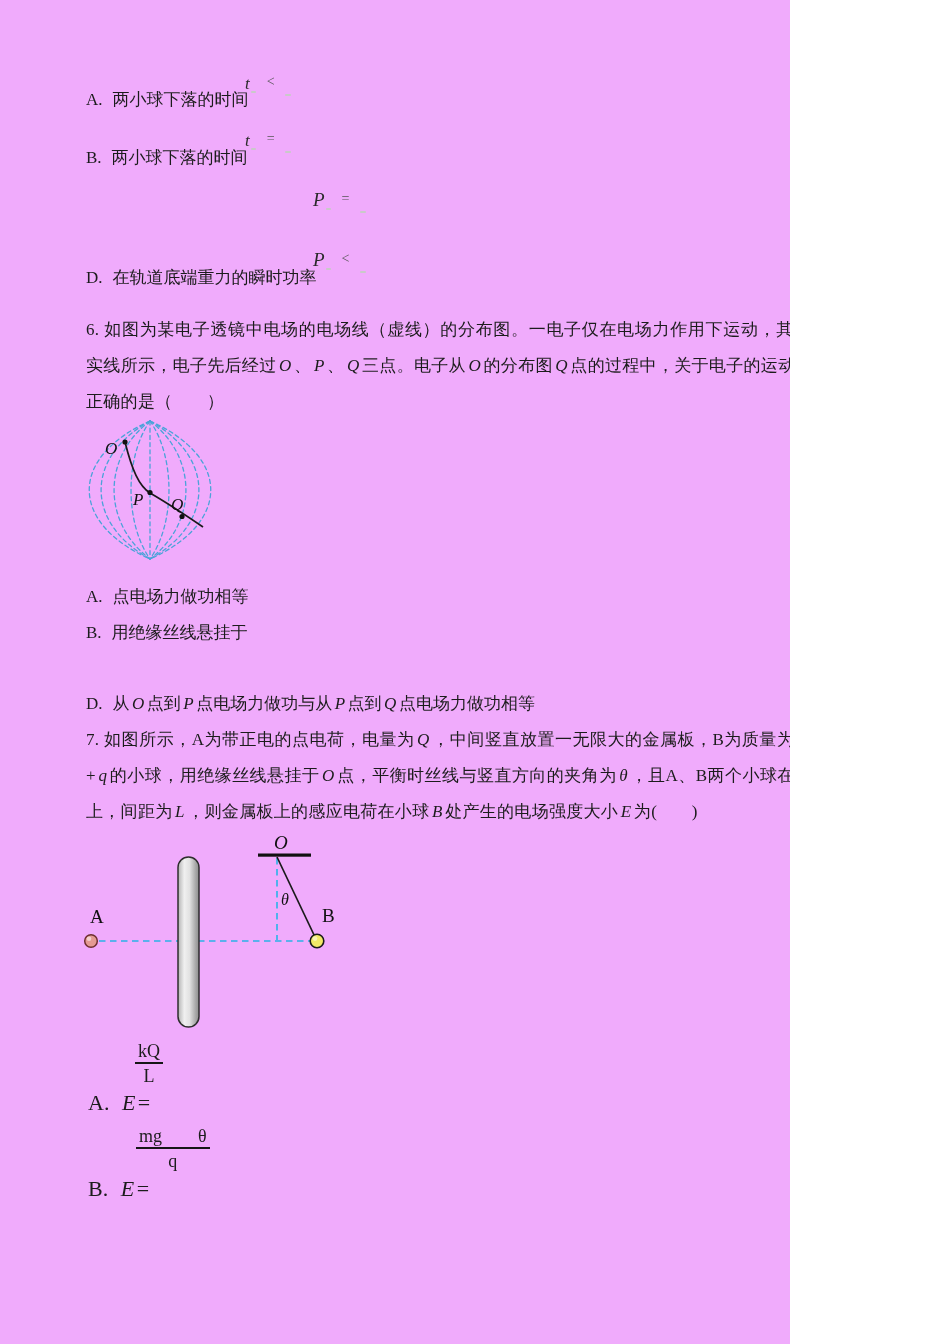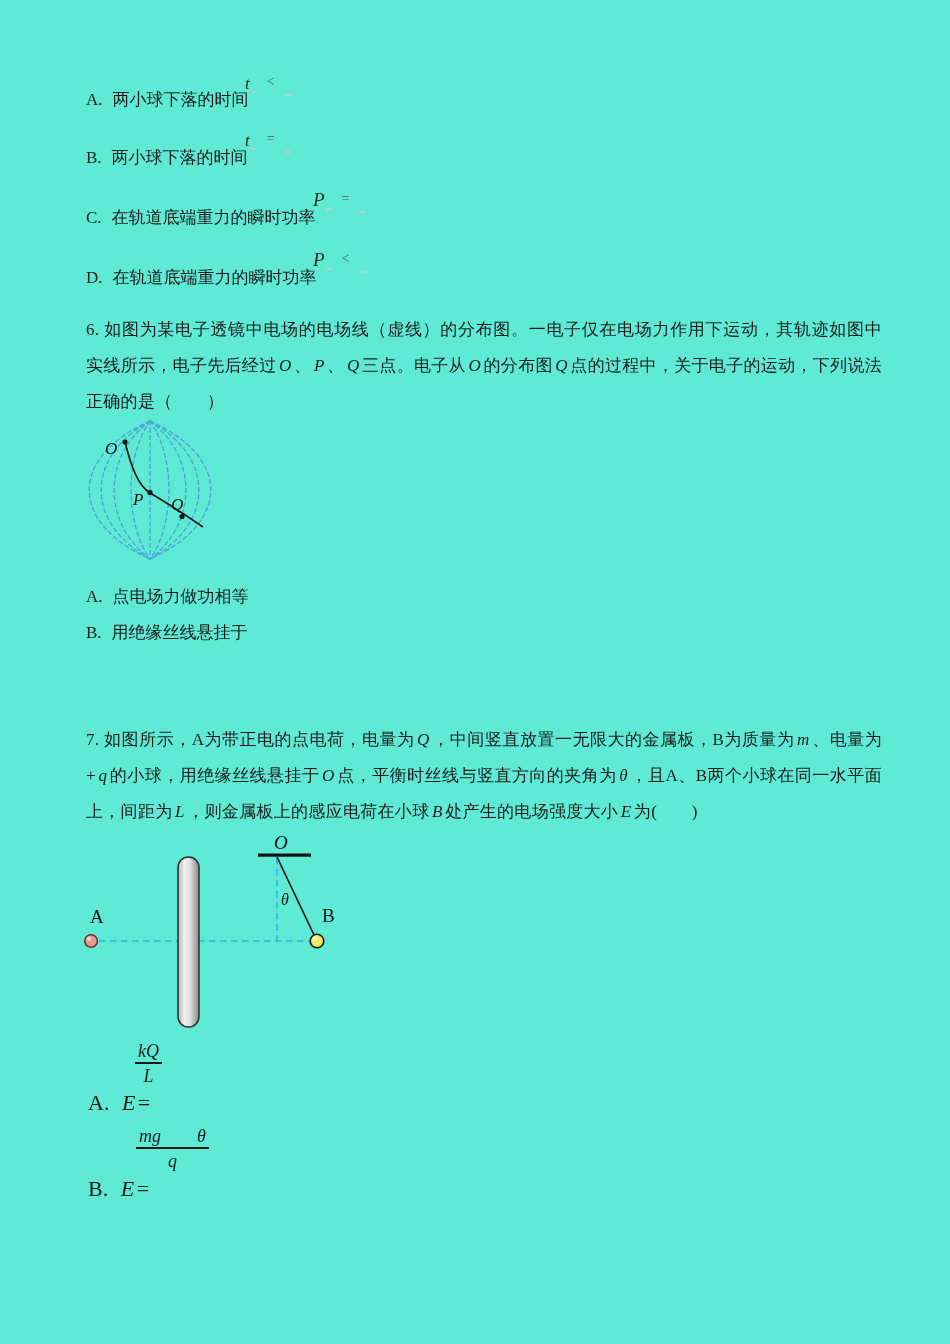--- a/index.html
+++ b/index.html
@@ -1,17 +1,17 @@
 <!DOCTYPE html>
 <html><head>
 <meta charset="utf-8">
 <style>
   html,body{margin:0;padding:0;background:#fff;}
   .page{
-    position:relative;width:950px;height:1344px;background:#5eead4;overflow:hidden;
+    position:relative;width:790px;height:1344px;background:#f0abfc;overflow:hidden;
     font-family:"Liberation Serif","DejaVu Serif",serif;color:#1c1c1c;
   }
   .abs{position:absolute;}
   
   .opt-line{position:absolute;left:86px;font-size:17px;white-space:nowrap;}
   .opt-line .lbl{margin-right:10px;}
   .var{font-style:italic;padding:0 2.5px;}
   
   .formula{position:absolute;white-space:nowrap;font-size:17px;}
   .fvar{font-style:italic;color:#2a2a2a;}
@@ -21,21 +21,21 @@
   .mark.end{width:6px;height:2px;vertical-align:-7px;margin-left:10px;}
   
   .qtext{
     position:absolute;left:86px;width:796px;font-size:17px;line-height:36px;
     text-align:justify;text-justify:inter-ideograph;letter-spacing:.3px;
   }
   
   .q7lab{position:absolute;left:88px;font-size:22px;white-space:nowrap;margin-top:24px;}
   .frac{position:absolute;display:inline-flex;flex-direction:column;align-items:center;
         font-size:18px;line-height:20px;}
-  .frac .num,.frac .den{font-style:italic;padding:0 3px;}
+  .frac .num,.frac .den{padding:0 3px;}
   .frac .bar{align-self:stretch;height:1.5px;background:#161616;margin:1px 0 2px 0;}
   .frac .numrow{display:flex;align-items:flex-start;}
   .frac .numgap{display:inline-block;width:30px;}
   svg text{font-family:"Liberation Serif","DejaVu Serif",serif;}
 </style>
 </head>
 <body>
 
 <div class="page">
 
@@ -46,23 +46,20 @@
     <span class="fvar">t</span><span class="mark sub"></span><span class="fop">&lt;</span><span class="mark end"></span>
   </div>
 
   <div class="opt-line" style="top:146px">
     <span class="lbl">B.</span><span>两小球下落的时间</span>
   </div>
   <div class="formula" style="left:245px;top:131px">
     <span class="fvar">t</span><span class="mark sub"></span><span class="fop">=</span><span class="mark end"></span>
   </div>
 
-  <div class="opt-line" style="top:206px">
-    <span class="lbl">C.</span><span>在轨道底端重力的瞬时功率</span>
-  </div>
   <div class="formula" style="left:313px;top:189px;font-size:19px">
     <span class="fvar">P</span><span class="mark sub"></span><span class="fop">=</span><span class="mark end"></span>
   </div>
 
   <div class="opt-line" style="top:266px">
     <span class="lbl">D.</span><span>在轨道底端重力的瞬时功率</span>
   </div>
   <div class="formula" style="left:313px;top:249px;font-size:19px">
     <span class="fvar">P</span><span class="mark sub"></span><span class="fop">&lt;</span><span class="mark end"></span>
   </div>
@@ -92,20 +89,23 @@
     <text x="25" y="42" font-size="17" font-style="italic" fill="#111">O</text>
     <text x="53" y="93" font-size="17" font-style="italic" fill="#111">P</text>
     <text x="91" y="98" font-size="17" font-style="italic" fill="#111">Q</text>
   </svg>
 
   <div class="opt-line" style="top:585px">
     <span class="lbl">A.</span><span>点电场力做功相等</span>
   </div>
   <div class="opt-line" style="top:621px">
     <span class="lbl">B.</span><span>用绝缘丝线悬挂于</span>
+  </div>
+  <div class="opt-line" style="top:692px">
+    <span class="lbl">D.</span><span>从</span><span class="var">O</span><span>点到</span><span class="var">P</span><span>点电场力做功与从</span><span class="var">P</span><span>点到</span><span class="var">Q</span><span>点电场力做功相等</span>
   </div>
 
   <div class="qtext" style="top:722px">
     <span>7. 如图所示，A为带正电的点电荷，电量为</span><span class="var">Q</span><span>，中间竖直放置一无限大的金属板，B为质量为</span><span class="var">m</span><span>、电量为+</span><span class="var">q</span><span>的小球，用绝缘丝线悬挂于</span><span class="var">O</span><span>点，平衡时丝线与竖直方向的夹角为</span><span class="var">θ</span><span>，且A、B两个小球在同一水平面上，间距为</span><span class="var">L</span><span>，则金属板上的感应电荷在小球</span><span class="var">B</span><span>处产生的电场强度大小</span><span class="var">E</span><span>为(　　)</span>
   </div>
 
   <svg class="abs" style="left:75px;top:830px" width="272" height="206" viewBox="0 0 272 206">
     <defs>
       <linearGradient id="plateGrad" x1="0" y1="0" x2="1" y2="0">
         <stop offset="0" stop-color="#b3b3b3"></stop>

